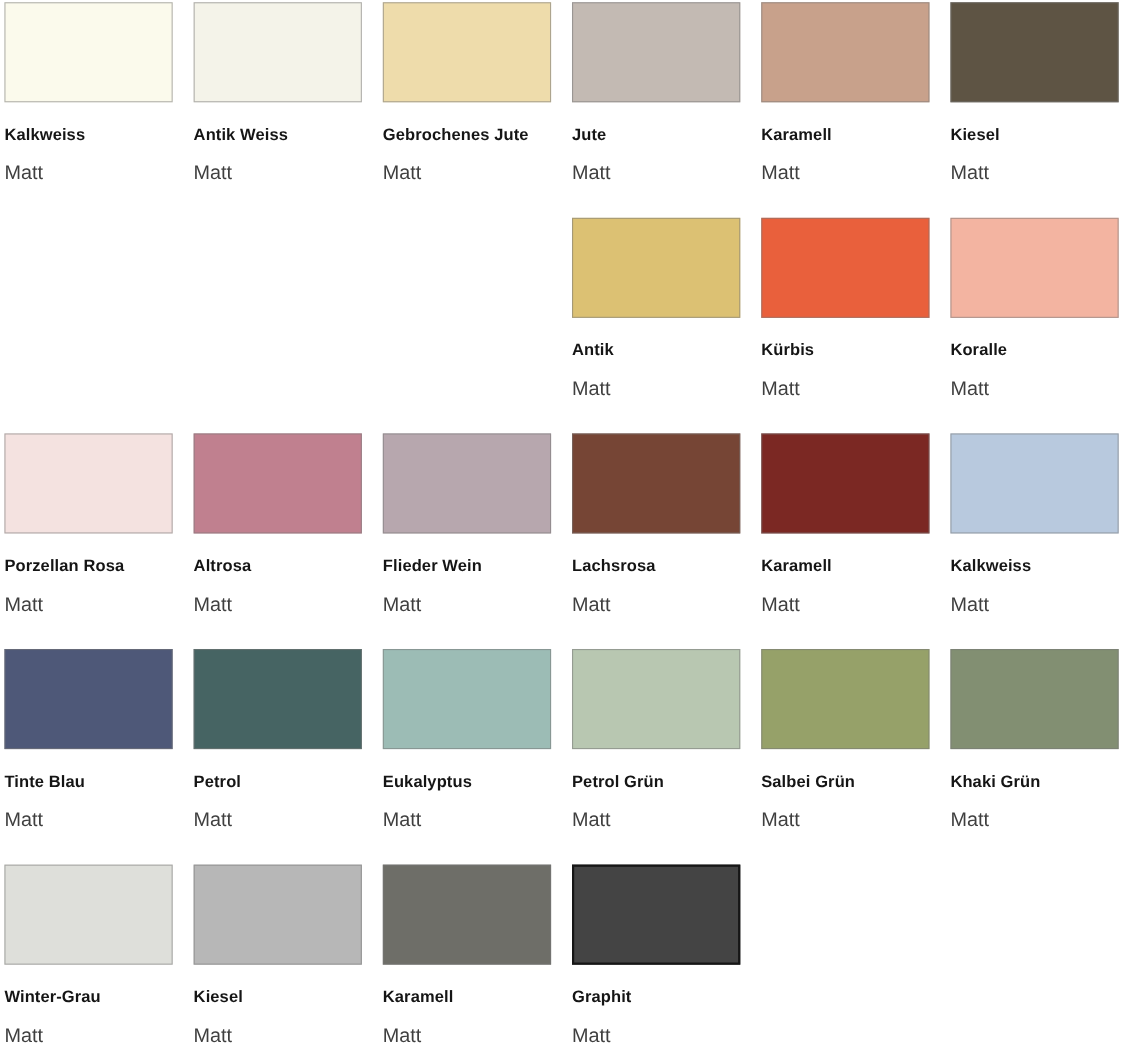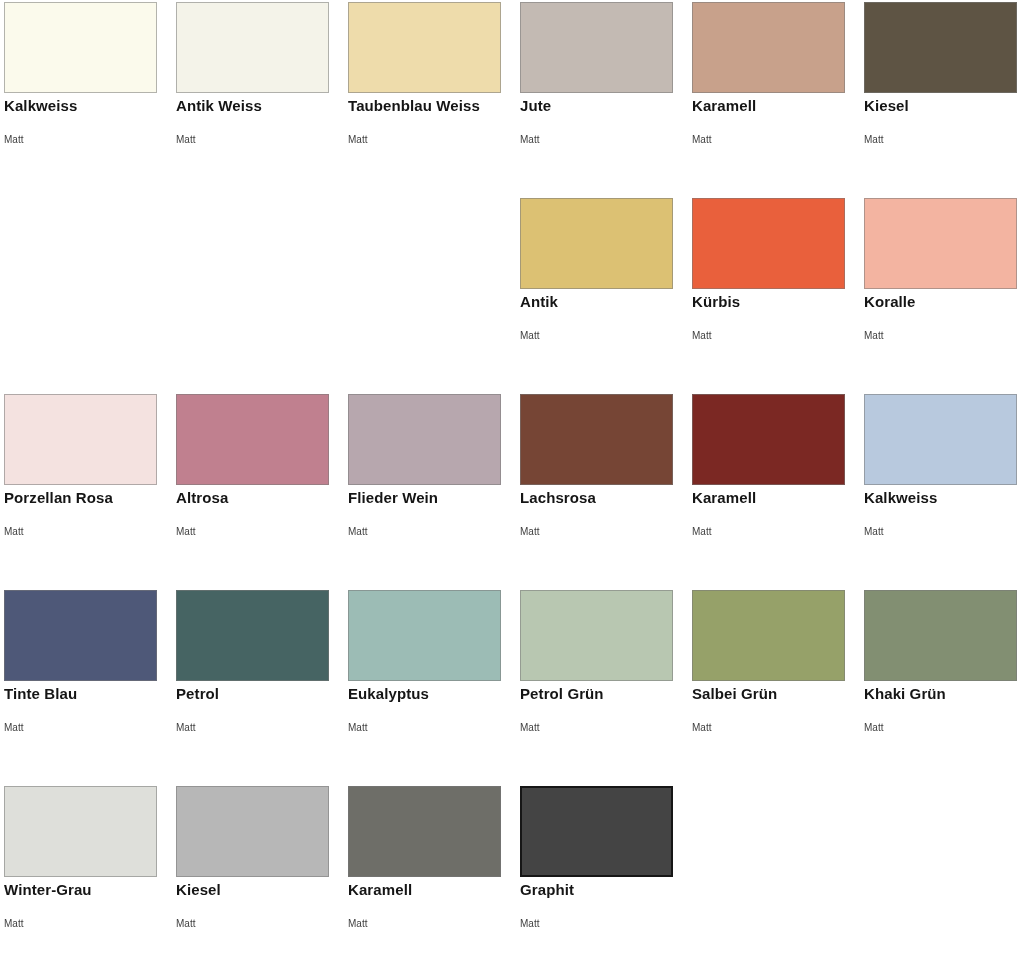--- a/index.html
+++ b/index.html
@@ -38,31 +38,32 @@
     height: 91px;
     box-sizing: border-box;
     border: 1px solid rgba(120,120,120,0.55);
     display: block;
   }
   .swatch-card.is-selected .swatch-chip {
     border: 2px solid #161616;
   }
 
   .swatch-name {
+    margin-top: 17px;
     font-size: 15px;
     font-weight: bold;
     line-height: 26px;
     color: #151515;
     letter-spacing: 0.1px;
     max-width: 150px;
   }
 
   .swatch-finish {
     margin-top: 12px;
-    font-size: 10px;
+    font-size: 18px;
     font-weight: normal;
     line-height: 18px;
     color: #3f3f3f;
   }
 </style>
 </head>
 <body>
 
 <div id="swatch-grid">
     <div class="swatch-card">
@@ -70,21 +71,21 @@
       <div class="swatch-name">Kalkweiss</div>
       <div class="swatch-finish">Matt</div>
     </div>
     <div class="swatch-card">
       <div class="swatch-chip" style="background: rgb(244, 243, 233);"></div>
       <div class="swatch-name">Antik Weiss</div>
       <div class="swatch-finish">Matt</div>
     </div>
     <div class="swatch-card">
       <div class="swatch-chip" style="background: rgb(238, 220, 171);"></div>
-      <div class="swatch-name">Taubenblau Weiss</div>
+      <div class="swatch-name">Gebrochenes Jute</div>
       <div class="swatch-finish">Matt</div>
     </div>
     <div class="swatch-card">
       <div class="swatch-chip" style="background: rgb(195, 186, 179);"></div>
       <div class="swatch-name">Jute</div>
       <div class="swatch-finish">Matt</div>
     </div>
     <div class="swatch-card">
       <div class="swatch-chip" style="background: rgb(200, 161, 139);"></div>
       <div class="swatch-name">Karamell</div>

